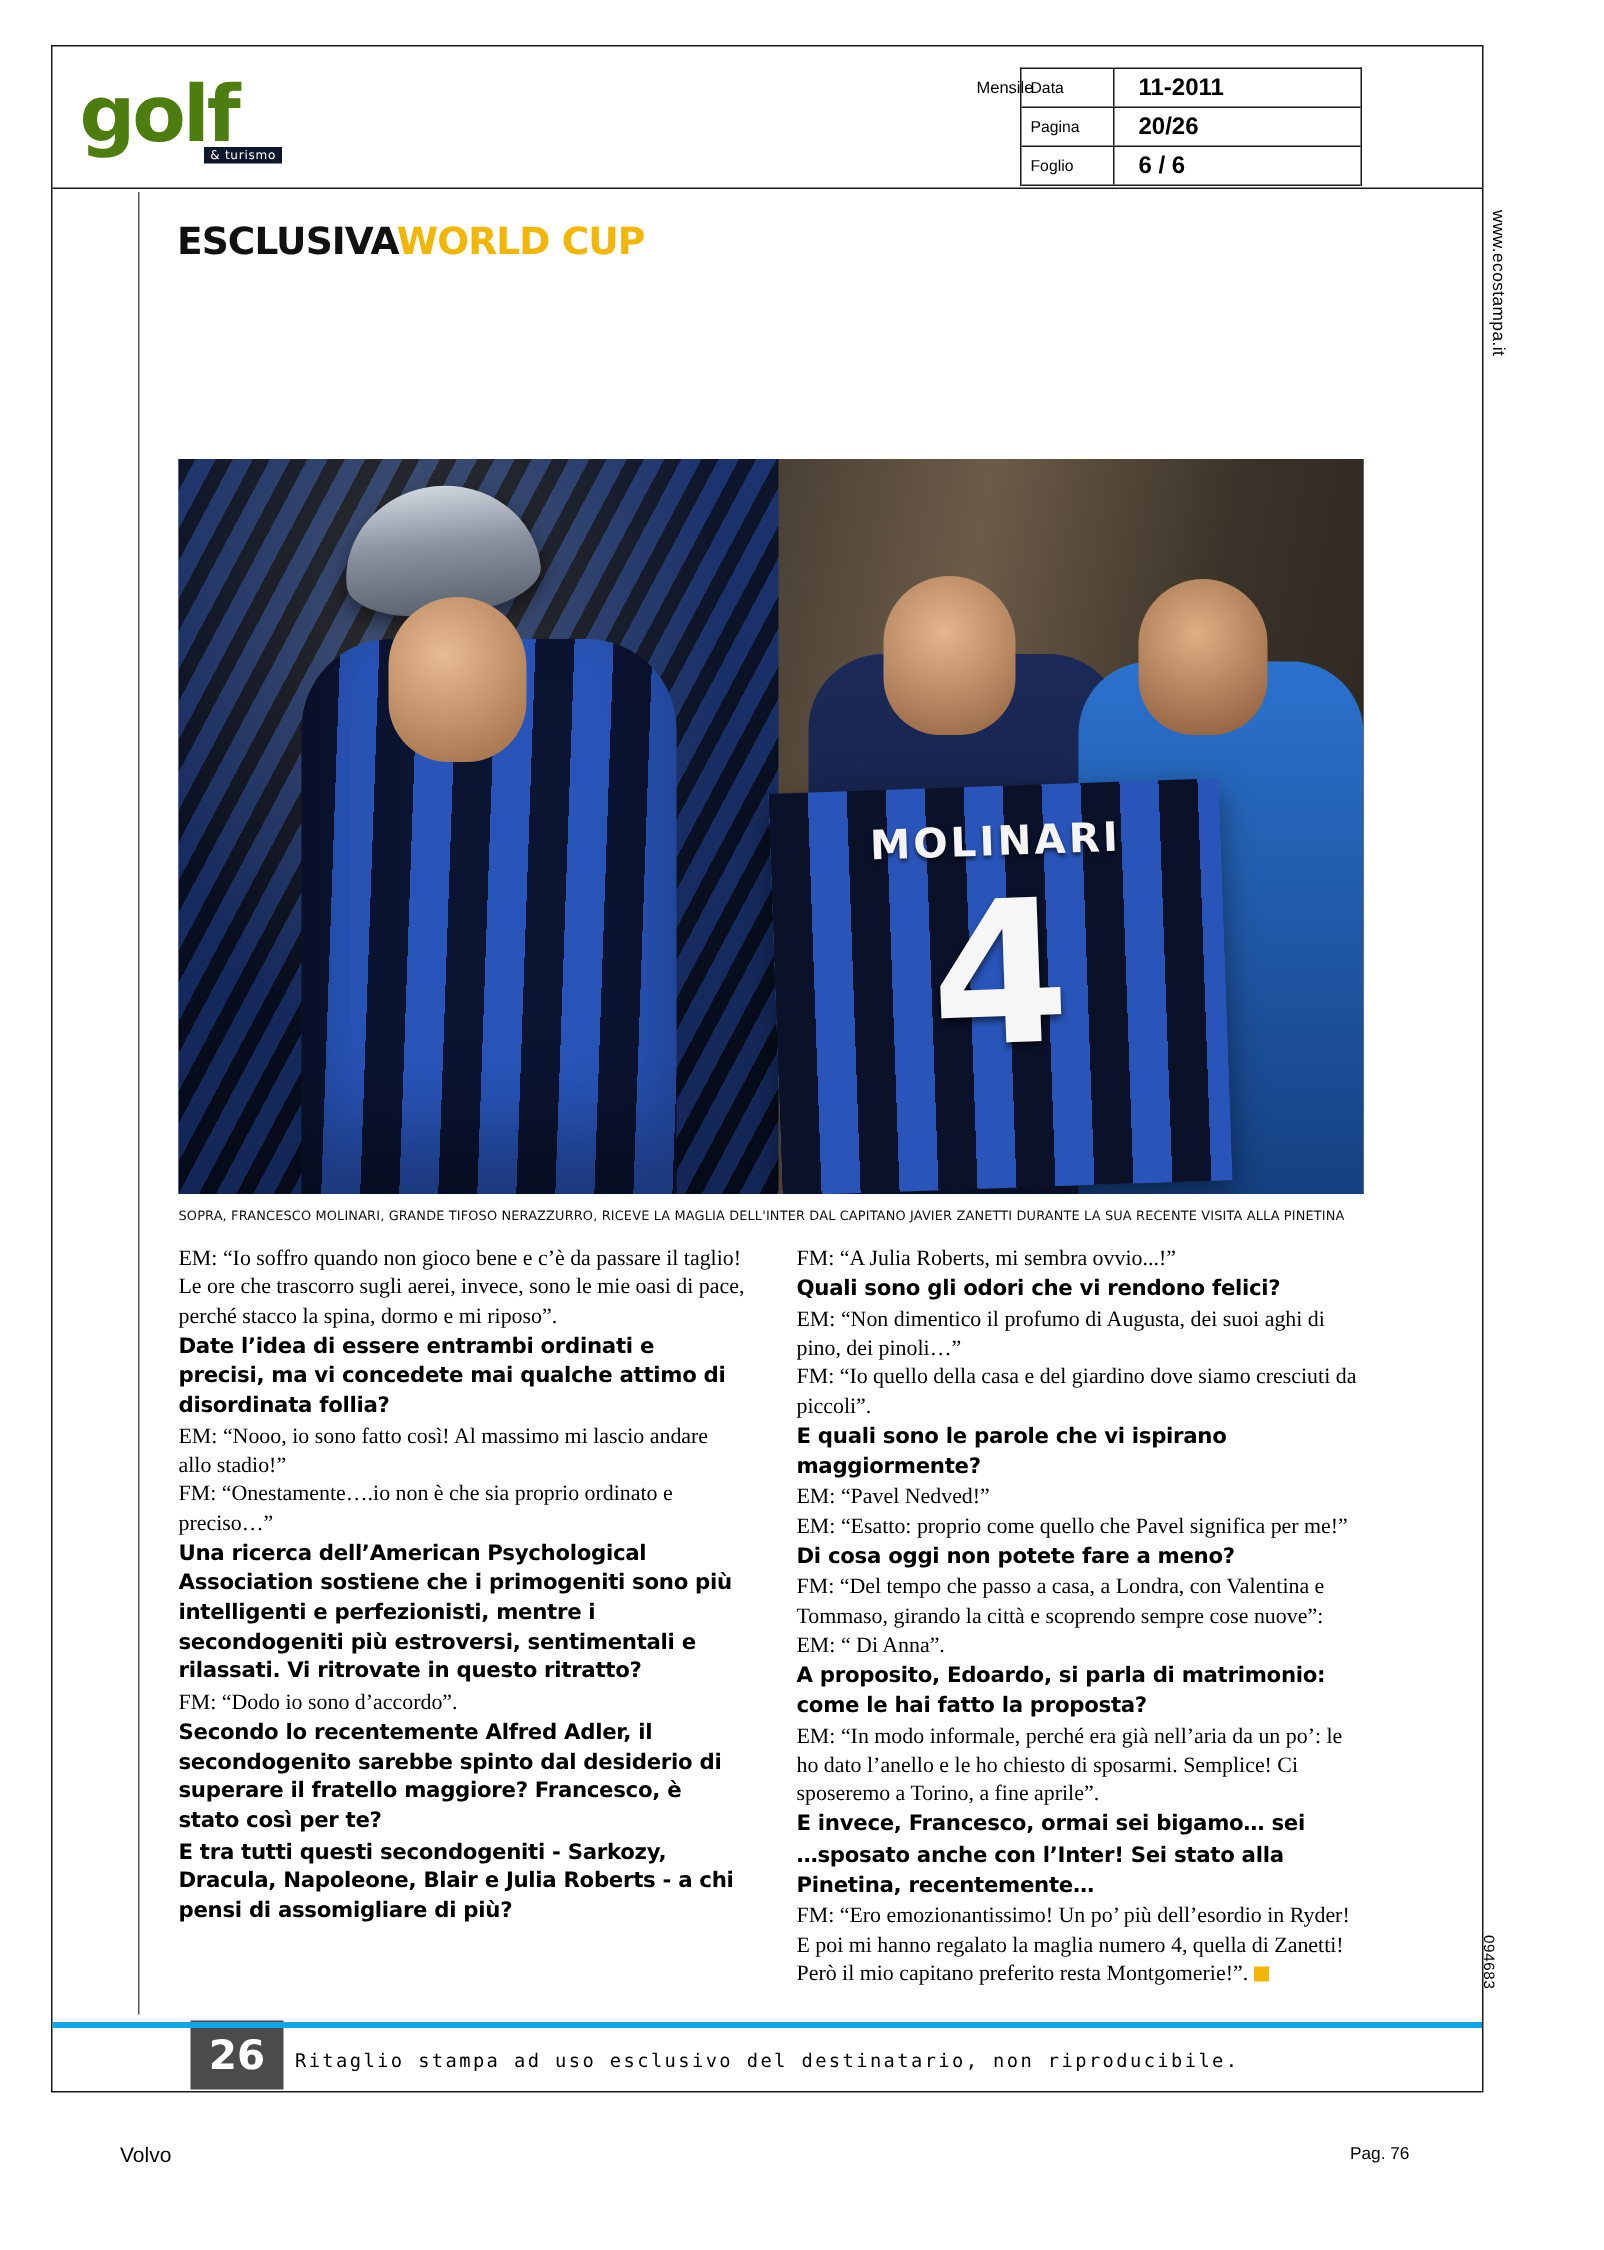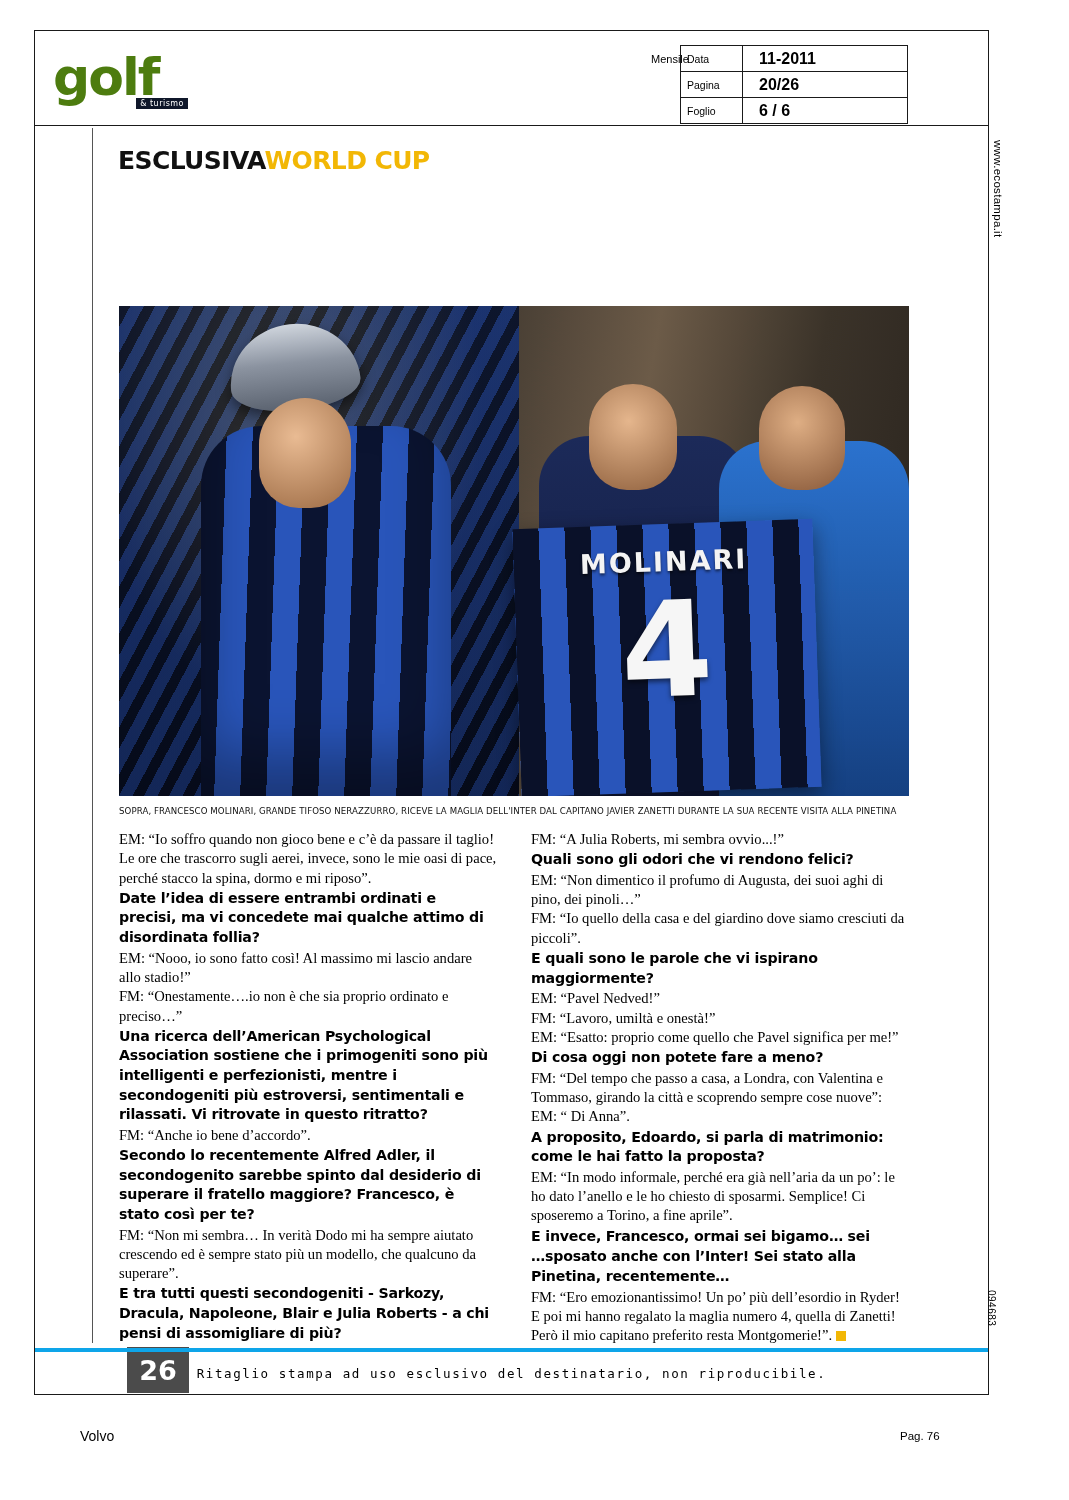--- a/index.html
+++ b/index.html
@@ -462,34 +462,32 @@
 
     <div class="caption">SOPRA, FRANCESCO MOLINARI, GRANDE TIFOSO NERAZZURRO, RICEVE LA MAGLIA DELL'INTER DAL CAPITANO JAVIER ZANETTI DURANTE LA SUA RECENTE VISITA ALLA PINETINA</div>
 
     <div class="cols">
       <div class="col left">
         <p class="p">EM: “Io soffro quando non gioco bene e c’è da passare il taglio! Le ore che trascorro sugli aerei, invece, sono le mie oasi di pace, perché stacco la spina, dormo e mi riposo”.</p>
         <p class="q">Date l’idea di essere entrambi ordinati e precisi, ma vi concedete mai qualche attimo di disordinata follia?</p>
         <p class="p">EM: “Nooo, io sono fatto così! Al massimo mi lascio andare allo stadio!”</p>
         <p class="p">FM: “Onestamente….io non è che sia proprio ordinato e preciso…”</p>
         <p class="q">Una ricerca dell’American Psychological Association sostiene che i primogeniti sono più intelligenti e perfezionisti, mentre i secondogeniti più estroversi, sentimentali e rilassati. Vi ritrovate in questo ritratto?</p>
-        <p class="p">FM: “Anche io bene d’accordo”.</p>
+        <p class="p">FM: “Dodo io sono d’accordo”.</p>
         <p class="q">Secondo lo recentemente Alfred Adler, il secondogenito sarebbe spinto dal desiderio di superare il fratello maggiore? Francesco, è stato così per te?</p>
-        <p class="p">FM: “Non mi sembra… In verità Dodo mi ha sempre aiutato crescendo ed è sempre stato più un modello, che qualcuno da superare”.</p>
         <p class="q">E tra tutti questi secondogeniti - Sarkozy, Dracula, Napoleone, Blair e Julia Roberts - a chi pensi di assomigliare di più?</p>
       </div>
 
       <div class="col right">
         <p class="p">FM: “A Julia Roberts, mi sembra ovvio...!”</p>
         <p class="q">Quali sono gli odori che vi rendono felici?</p>
         <p class="p">EM: “Non dimentico il profumo di Augusta, dei suoi aghi di pino, dei pinoli…”</p>
         <p class="p">FM: “Io quello della casa e del giardino dove siamo cresciuti da piccoli”.</p>
         <p class="q">E quali sono le parole che vi ispirano maggiormente?</p>
         <p class="p">EM: “Pavel Nedved!”</p>
-        <p class="p">FM: “Lavoro, umiltà e onestà!”</p>
         <p class="p">EM: “Esatto: proprio come quello che Pavel significa per me!”</p>
         <p class="q">Di cosa oggi non potete fare a meno?</p>
         <p class="p">FM: “Del tempo che passo a casa, a Londra, con Valentina e Tommaso, girando la città e scoprendo sempre cose nuove”:</p>
         <p class="p">EM: “ Di Anna”.</p>
         <p class="q">A proposito, Edoardo, si parla di matrimonio: come le hai fatto la proposta?</p>
         <p class="p">EM: “In modo informale, perché era già nell’aria da un po’: le ho dato l’anello e le ho chiesto di sposarmi. Semplice! Ci sposeremo a Torino, a fine aprile”.</p>
         <p class="q">E invece, Francesco,  ormai sei bigamo… sei</p>
         <p class="q">…sposato anche con l’Inter! Sei stato alla Pinetina, recentemente…</p>
         <p class="p"><span>FM: “Ero emozionantissimo! Un po’ più dell’esordio in Ryder! E poi mi hanno regalato la maglia numero 4, quella di Zanetti! Però il mio capitano preferito resta Montgomerie!”.</span><span class="end-sq"></span></p>
       </div>

